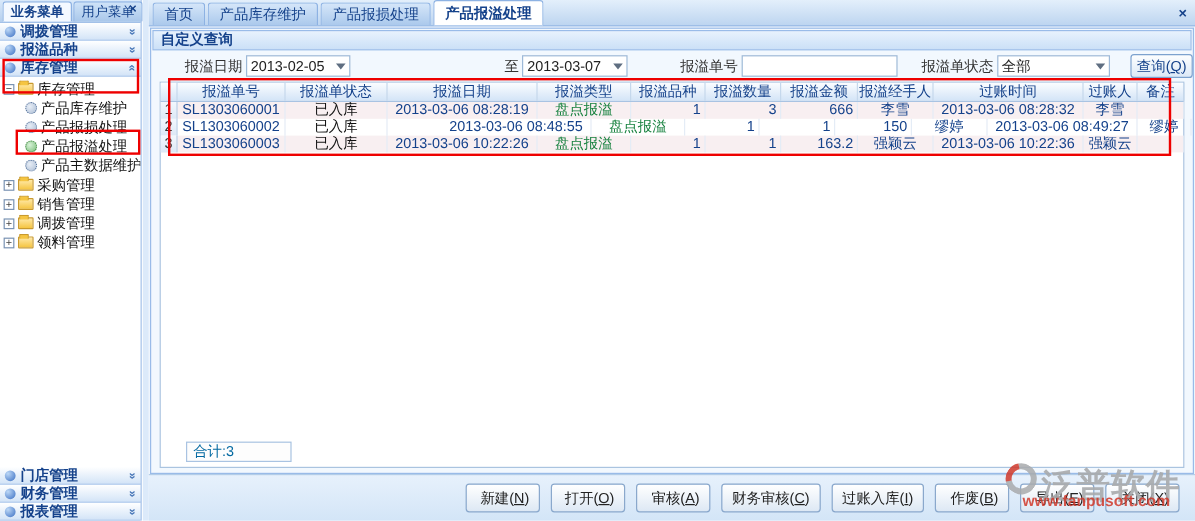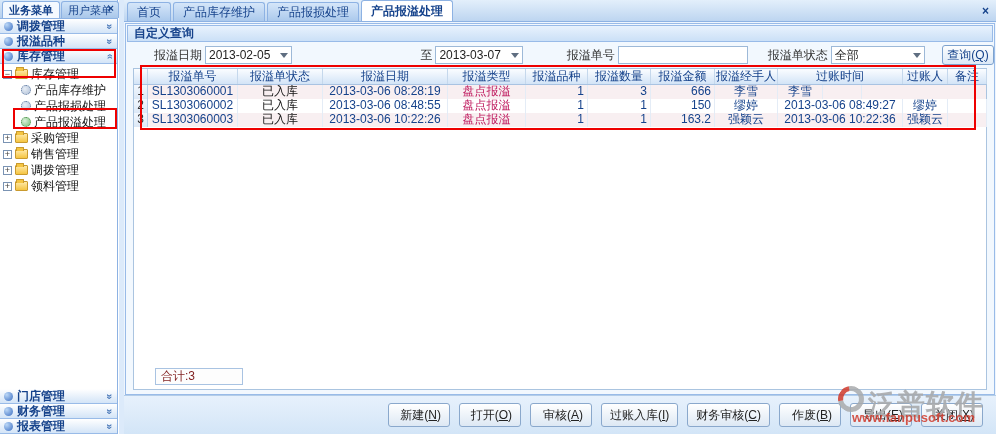--- a/index.html
+++ b/index.html
@@ -71,24 +71,24 @@
     background:linear-gradient(#fbfdff,#d3e4f7); border-bottom:1px solid #a9c3e2; }
   .gh { height:100%; border-right:1px solid #c5d8ec; color:#15428b; text-align:center;
     line-height:15px; overflow:hidden; white-space:nowrap; cursor:pointer; flex:0 0 auto; }
   .gh.gutter { background:linear-gradient(#fbfdff,#d3e4f7); }
   .gr { display:flex; height:14px; cursor:pointer; }
   .gr.stripe { background:#f8eff1; }
   .gc { height:100%; border-right:1px solid #e4ecf6; line-height:13px; overflow:hidden;
     white-space:nowrap; padding:0 3px; flex:0 0 auto; }
   .gc.gutter { background:linear-gradient(#f3f8fe,#dcE8f6); border-right:1px solid #b9cfe8;
     text-align:center; color:#333; padding:0; }
-  .c-navy { color:#15428b; } .c-black { color:#111; } .c-blue { color:#be185d; }
+  .c-navy { color:#15428b; } .c-black { color:#111; } .c-blue { color:#15803d; }
   .ta-r { text-align:right; } .ta-l { text-align:center; }
   #summary-box { position:absolute; left:21px; bottom:4px; width:88px; height:17px;
-    background:#fdfdfd; border:1px solid #a9c3e2; line-height:15px; padding-left:5px; color:#7f1d1d; }
+    background:#fdfdfd; border:1px solid #a9c3e2; line-height:15px; padding-left:5px; color:#0369a1; }
   
   #footer { position:absolute; left:0; bottom:0; width:872px; height:39px;
     background:linear-gradient(#e7f1fc,#d3e5f7); border-top:1px solid #b3cde8;
     display:flex; align-items:center; justify-content:flex-end; gap:9px; padding-right:13px; }
   .f-btn { min-width:62px; height:24px; padding:0 8px; border:1px solid #8aa8cc; border-radius:3px;
     background:linear-gradient(#ffffff,#dde8f4); color:#222; line-height:22px; text-align:right; cursor:pointer; white-space:nowrap; }
   
   #watermark { position:absolute; right:4px; bottom:6px; width:150px; height:42px;
     pointer-events:none; z-index:40; }
   #wm-logo { position:absolute; left:-4px; top:0; width:26px; height:26px; border-radius:50%;
@@ -141,20 +141,24 @@
           <span class="gear-icon"></span>
           <span>产品库存维护</span>
         </div>
         <div class="tree-row leaf">
           <span class="gear-icon"></span>
           <span>产品报损处理</span>
         </div>
         <div class="tree-row leaf">
           <span class="gear-icon green"></span>
           <span>产品报溢处理</span>
+        </div>
+        <div class="tree-row leaf">
+          <span class="gear-icon"></span>
+          <span>产品主数据维护</span>
         </div>
         <div class="tree-row">
           <span class="pmbox">+</span>
           <span class="folder-icon"></span>
           <span>采购管理</span>
         </div>
         <div class="tree-row">
           <span class="pmbox">+</span>
           <span class="folder-icon"></span>
           <span>销售管理</span>
@@ -244,28 +248,29 @@
           <div class="gr stripe">
             <div class="gc gutter" style="width: 14px;">1</div>
             <div class="gc c-navy ta-l" style="width: 90px;">SL1303060001</div>
             <div class="gc c-black ta-l" style="width: 85px;">已入库</div>
             <div class="gc c-navy ta-l" style="width: 125px;">2013-03-06 08:28:19</div>
             <div class="gc c-blue ta-l" style="width: 78px;">盘点报溢</div>
             <div class="gc c-navy ta-r" style="width: 62px;">1</div>
             <div class="gc c-navy ta-r" style="width: 63px;">3</div>
             <div class="gc c-navy ta-r" style="width: 64px;">666</div>
             <div class="gc c-navy ta-l" style="width: 63px;">李雪</div>
+            <div class="gc c-navy ta-l" style="width: 125px;">2013-03-06 08:28:32</div>
             <div class="gc c-navy ta-l" style="width: 45px;">李雪</div>
             <div class="gc c-navy ta-l" style="width: 39px;"></div>
           </div>
           <div class="gr">
             <div class="gc gutter" style="width: 14px;">2</div>
             <div class="gc c-navy ta-l" style="width: 90px;">SL1303060002</div>
             <div class="gc c-black ta-l" style="width: 85px;">已入库</div>
-            <div class="gc c-navy ta-l" style="width: 125px;">2013-03-06 08:48:55</div>
+            <div class="gc c-navy ta-l" style="width: 125px; margin-left: 45px;">2013-03-06 08:48:55</div>
             <div class="gc c-blue ta-l" style="width: 78px;">盘点报溢</div>
             <div class="gc c-navy ta-r" style="width: 62px;">1</div>
             <div class="gc c-navy ta-r" style="width: 63px;">1</div>
             <div class="gc c-navy ta-r" style="width: 64px;">150</div>
             <div class="gc c-navy ta-l" style="width: 63px;">缪婷</div>
             <div class="gc c-navy ta-l" style="width: 125px;">2013-03-06 08:49:27</div>
             <div class="gc c-navy ta-l" style="width: 45px;">缪婷</div>
             <div class="gc c-navy ta-l" style="width: 39px;"></div>
           </div>
           <div class="gr stripe">
@@ -284,22 +289,22 @@
           </div>
         </div>
       <div id="summary-box">合计:3</div>
     </div>
   </div>
 
   <div id="footer">
       <div class="f-btn">新建(<u>N</u>)</div>
       <div class="f-btn">打开(<u>O</u>)</div>
       <div class="f-btn">审核(<u>A</u>)</div>
+      <div class="f-btn">财务审核(<u>C</u>)</div>
       <div class="f-btn">过账入库(<u>I</u>)</div>
-      <div class="f-btn">财务审核(<u>C</u>)</div>
       <div class="f-btn">作废(<u>B</u>)</div>
       <div class="f-btn">导出(<u>E</u>)</div>
       <div class="f-btn">关闭(<u>X</u>)</div>
     </div>
 
   <div id="watermark">
     <span id="wm-logo"></span>
     <span id="wm-brand">泛普软件</span>
     <span id="wm-url">www.fanpusoft.com</span>
   </div>

